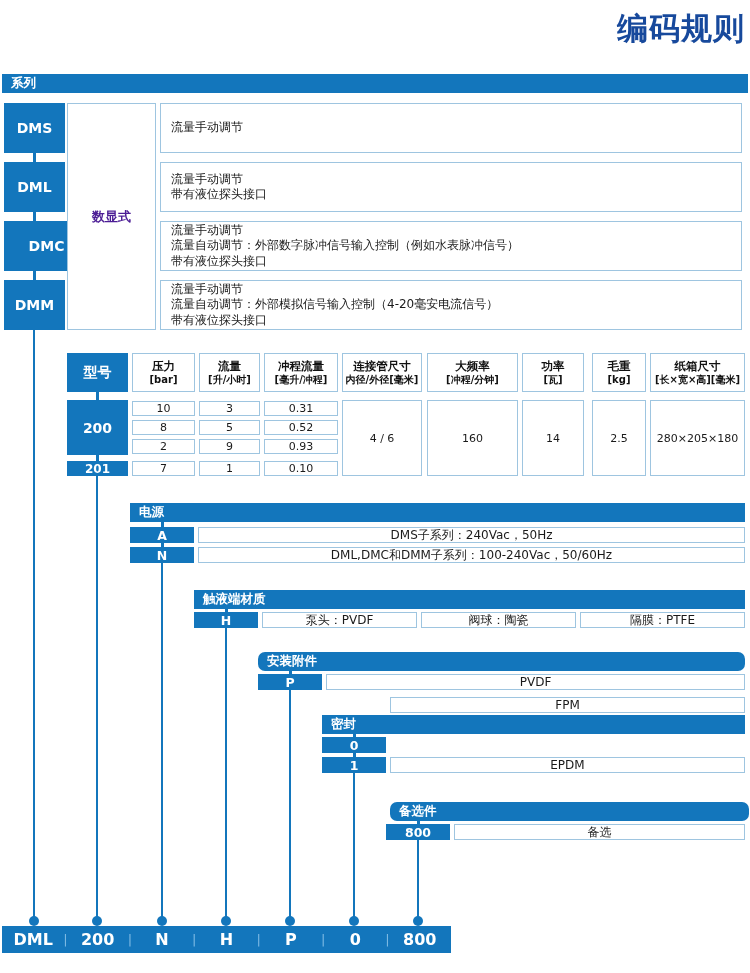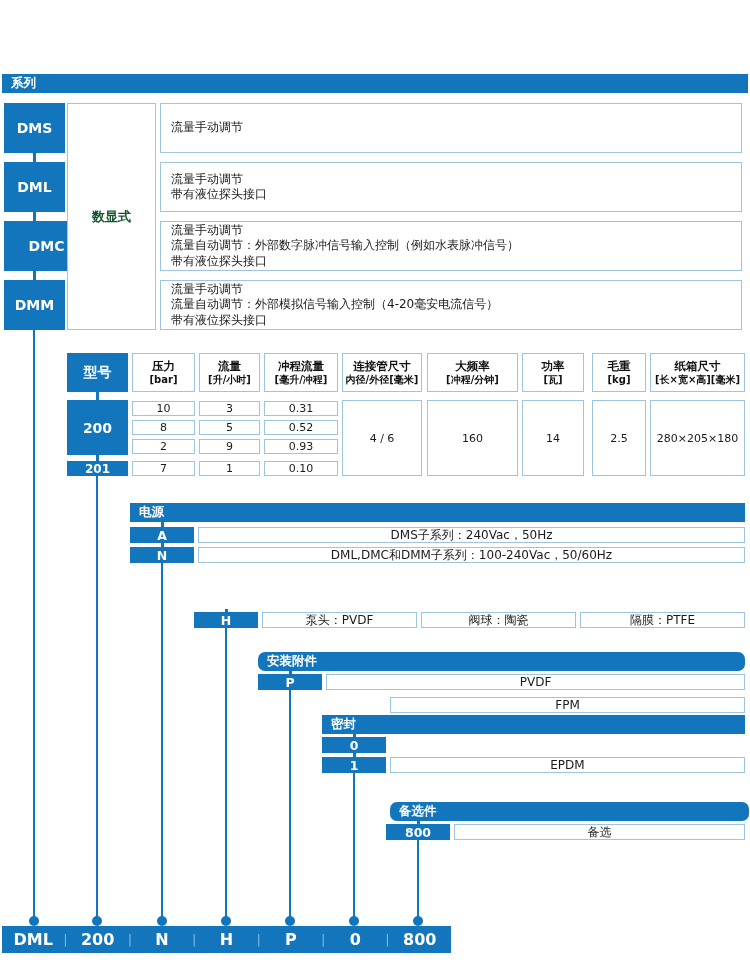--- a/index.html
+++ b/index.html
@@ -22,33 +22,34 @@
   .optdesc{display:flex;align-items:center;justify-content:center;font-size:12px;color:#1a1a1a;}
   .codebar{position:absolute;left:2px;top:926px;width:449px;height:27px;background:#1376bc;display:flex;align-items:center;}
   .codebar .seg{flex:1;text-align:center;color:#fff;font-weight:bold;font-size:16px;}
   .codebar .sep{color:#7db9e3;font-size:13px;width:2px;display:flex;align-items:center;justify-content:center;}
 </style>
 </head>
 <body>
 
 <div id="page">
 
+  <div class="title">编码规则</div>
 
   <div class="abs sechdr" style="left:2px;top:74px;width:746px;height:19px;">系列</div>
 
   <div class="abs bluebox serieskey" style="left:4px;top:103px;width:61px;height:50px;">DMS</div>
   <div class="abs bluebox serieskey" style="left:4px;top:162px;width:61px;height:50px;">DML</div>
   <div class="abs bluebox serieskey" style="left:4px;top:221px;width:85px;height:50px;">DMC</div>
   <div class="abs bluebox serieskey" style="left:4px;top:280px;width:61px;height:50px;">DMM</div>
 
   <div class="joint" style="left:33px;top:153px;height:9px;"></div>
   <div class="joint" style="left:33px;top:212px;height:9px;"></div>
   <div class="joint" style="left:33px;top:271px;height:9px;"></div>
 
-  <div class="abs whitebox" style="left:67px;top:103px;width:89px;height:227px;display:flex;align-items:center;justify-content:center;font-weight:bold;font-size:13px;color:#14532d;font-family:Liberation Mono, monospace;">数显式</div>
+  <div class="abs whitebox" style="left:67px;top:103px;width:89px;height:227px;display:flex;align-items:center;justify-content:center;font-weight:bold;font-size:13px;color:#4c1d95;font-family:Liberation Mono, monospace;">数显式</div>
 
   <div class="abs whitebox desc" style="left:160px;top:103px;width:582px;height:50px;">
     <div>流量手动调节</div>
   </div>
   <div class="abs whitebox desc" style="left:160px;top:162px;width:582px;height:50px;">
     <div>流量手动调节</div>
     <div>带有液位探头接口</div>
   </div>
   <div class="abs whitebox desc" style="left:160px;top:221px;width:582px;height:50px;">
     <div>流量手动调节</div>
@@ -125,20 +126,21 @@
   <div class="abs whitebox cell" style="left:650px;top:400px;width:95px;height:76px;">280×205×180</div>
 
   <div class="abs sechdr" style="left:130px;top:503px;width:615px;height:19px;">电源</div>
   <div class="joint" style="left:161px;top:522px;height:5px;"></div>
   <div class="abs bluebox optkey" style="left:130px;top:527px;width:64px;height:16px;">A</div>
   <div class="abs whitebox optdesc" style="left:198px;top:527px;width:547px;height:16px;">DMS子系列：240Vac，50Hz</div>
   <div class="joint" style="left:161px;top:543px;height:4px;"></div>
   <div class="abs bluebox optkey" style="left:130px;top:547px;width:64px;height:16px;">N</div>
   <div class="abs whitebox optdesc" style="left:198px;top:547px;width:547px;height:16px;">DML,DMC和DMM子系列：100-240Vac，50/60Hz</div>
 
+  <div class="abs sechdr" style="left:194px;top:590px;width:551px;height:19px;">触液端材质</div>
   <div class="joint" style="left:225px;top:609px;height:3px;"></div>
   <div class="abs bluebox optkey" style="left:194px;top:612px;width:64px;height:16px;">H</div>
   <div class="abs whitebox optdesc" style="left:262px;top:612px;width:155px;height:16px;">泵头：PVDF</div>
   <div class="abs whitebox optdesc" style="left:421px;top:612px;width:155px;height:16px;">阀球：陶瓷</div>
   <div class="abs whitebox optdesc" style="left:580px;top:612px;width:165px;height:16px;">隔膜：PTFE</div>
 
   <div class="abs sechdr" style="left:258px;top:652px;width:487px;height:19px;border-radius:7px;">安装附件</div>
   <div class="joint" style="left:289px;top:671px;height:3px;"></div>
   <div class="abs bluebox optkey" style="left:258px;top:674px;width:64px;height:16px;">P</div>
   <div class="abs whitebox optdesc" style="left:326px;top:674px;width:419px;height:16px;">PVDF</div>

